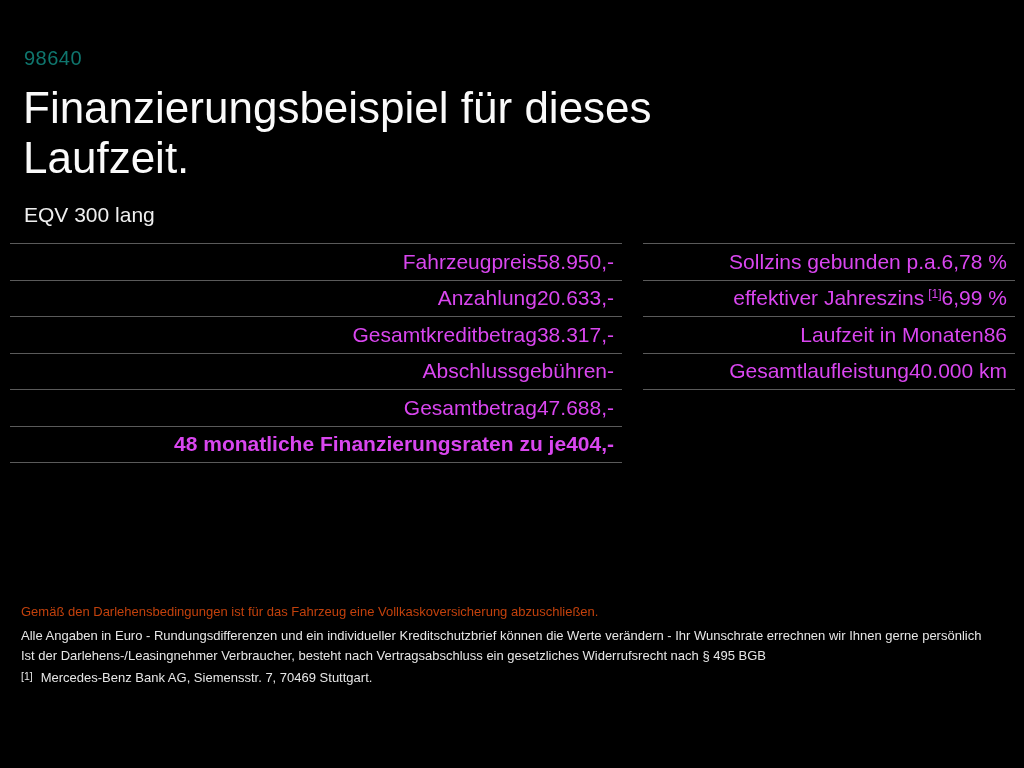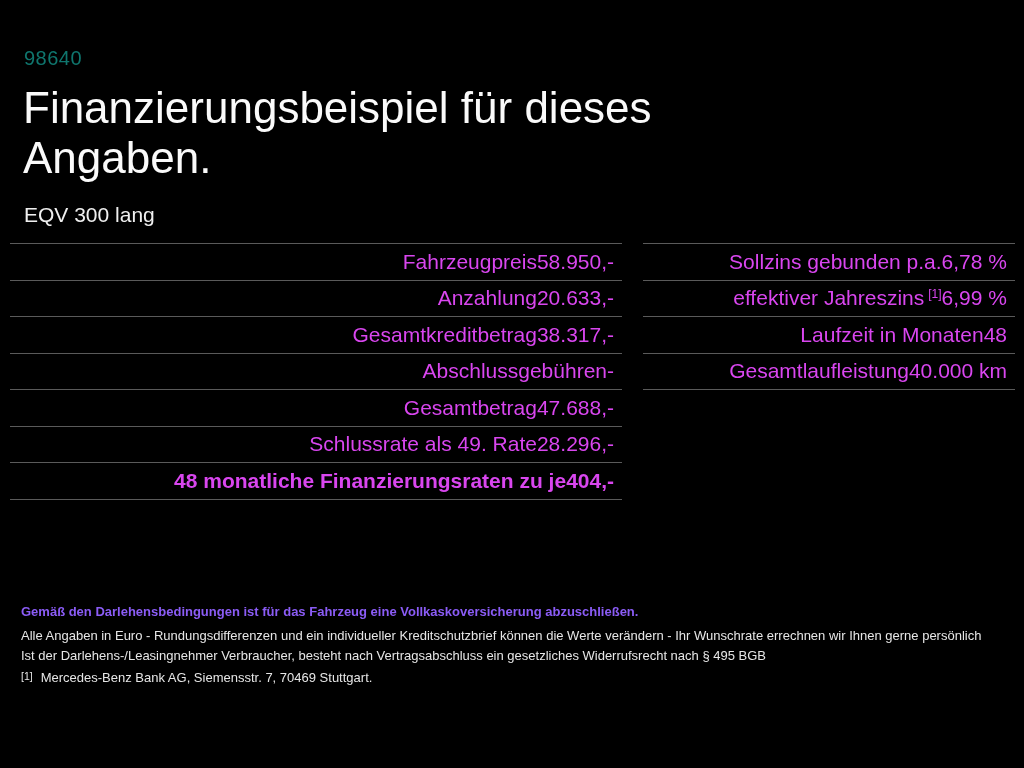--- a/index.html
+++ b/index.html
@@ -69,40 +69,40 @@
     line-height: 0;
   }
   .row .value { text-align: right; }
   .footnote {
     position: absolute;
     left: 21px;
     font-size: 13px;
     color: #e6e6e6;
     white-space: nowrap;
   }
-  .fn-1 { top: 604px; font-weight: bold; color: #8b5cf6; }
+  .fn-1 { top: 604px; font-weight: normal; color: #c2410c; }
   .fn-2 { top: 628px; }
   .fn-3 { top: 648px; }
   .fn-4 { top: 670px; }
   .fn-marker {
     font-size: 10.5px;
     vertical-align: 2px;
     margin-right: 8px;
   }
 </style>
 </head>
 <body>
 
 <div class="page">
 
   <div class="doc-id">98640</div>
 
   <h1 class="title">
     <span>Finanzierungsbeispiel für dieses</span><br>
-    <span>Angaben.</span>
+    <span>Laufzeit.</span>
   </h1>
 
   <div class="subtitle">EQV 300 lang</div>
 
   <div class="fin-table table-left" id="left-table">
       <div class="row">
         <span class="label">Fahrzeugpreis</span>
         <span class="value">58.950,-</span>
       </div>
       <div class="row">
@@ -114,42 +114,38 @@
         <span class="value">38.317,-</span>
       </div>
       <div class="row">
         <span class="label">Abschlussgebühren</span>
         <span class="value">-</span>
       </div>
       <div class="row">
         <span class="label">Gesamtbetrag</span>
         <span class="value">47.688,-</span>
       </div>
-      <div class="row">
-        <span class="label">Schlussrate als 49. Rate</span>
-        <span class="value">28.296,-</span>
-      </div>
       <div class="row bold">
         <span class="label">48 monatliche Finanzierungsraten zu je</span>
         <span class="value">404,-</span>
       </div>
     </div>
 
   <div class="fin-table table-right" id="right-table">
       <div class="row">
         <span class="label">Sollzins gebunden p.a.</span>
         <span class="value">6,78 %</span>
       </div>
       <div class="row">
         <span class="label">effektiver Jahreszins<sup>[1]</sup></span>
         <span class="value">6,99 %</span>
       </div>
       <div class="row">
         <span class="label">Laufzeit in Monaten</span>
-        <span class="value">48</span>
+        <span class="value">86</span>
       </div>
       <div class="row">
         <span class="label">Gesamtlaufleistung</span>
         <span class="value">40.000 km</span>
       </div>
     </div>
 
   <div class="footnote fn-1">Gemäß den Darlehensbedingungen ist für das Fahrzeug eine Vollkaskoversicherung abzuschließen.</div>
 
   <div class="footnote fn-2">Alle Angaben in Euro - Rundungsdifferenzen und ein individueller Kreditschutzbrief können die Werte verändern - Ihr Wunschrate errechnen wir Ihnen gerne persönlich</div>

